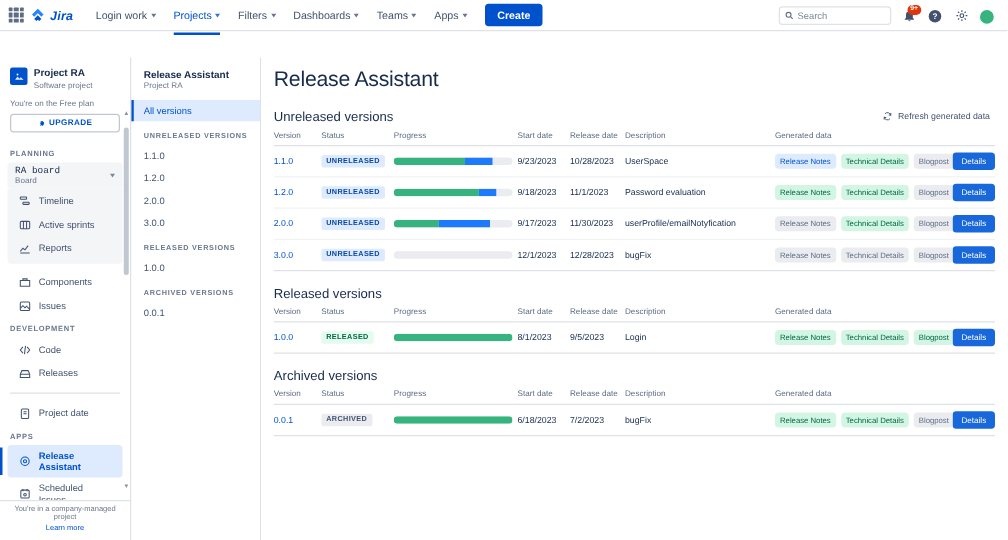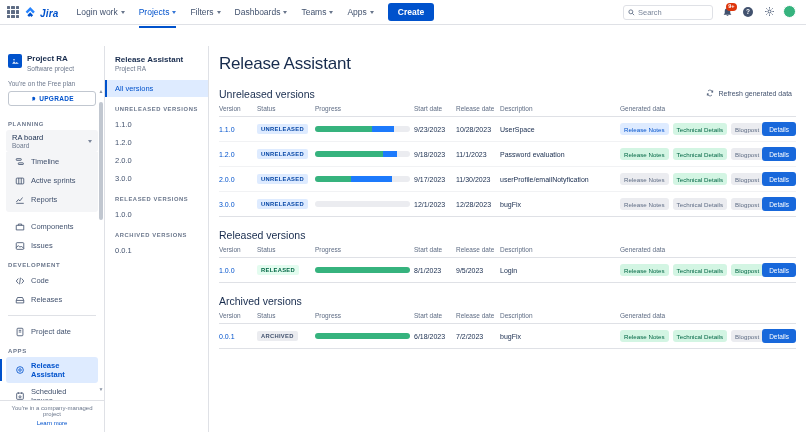--- a/index.html
+++ b/index.html
@@ -40,21 +40,21 @@
   .nav-item.active::after {
     content: ""; position: absolute; left: 6px; right: 6px; bottom: -6px;
     height: 2px; background: #0052cc;
   }
   .caret { width: 0; height: 0; border-left: 2.5px solid transparent; border-right: 2.5px solid transparent; border-top: 3px solid currentColor; opacity: .8; }
   .create-btn {
     background: #0052cc; color: #fff; font-size: 8.5px; font-weight: 600;
     padding: 4px 10px; border-radius: 3px; border: none; cursor: pointer;
     margin-left: 8px;
   }
-  .topnav-right { margin-left: auto; display: flex; align-items: flex-start; gap: 7px; padding-right: 4px; }
+  .topnav-right { margin-left: auto; display: flex; align-items: flex-end; gap: 7px; padding-right: 4px; }
   .searchbox {
     width: 90px; height: 15px; border: 1px solid #dfe1e6; border-radius: 3px;
     display: flex; align-items: center; gap: 3px; padding: 0 4px; background: #fff; cursor: text;
   }
   .searchbox .ph { font-size: 7.5px; color: #7a869a; }
   .icon-btn { width: 14px; height: 14px; position: relative; cursor: pointer; display:flex; align-items:center; justify-content:center; }
   .badge-dot {
     position: absolute; top: -2px; right: -3px; background: #de350b; color: #fff;
     font-size: 5.5px; line-height: 1; border-radius: 6px; padding: 1.5px 2.5px; font-weight: 700;
   }
@@ -86,21 +86,21 @@
   }
   .sec-label {
     font-size: 6px; font-weight: 700; color: #6b778c; letter-spacing: .6px;
     padding: 7px 8px 3px 8px; text-transform: uppercase;
   }
   .board-sel {
     margin: 0 6px; padding: 3px 6px; border-radius: 3px; background: #f4f5f7;
     display: flex; align-items: center; cursor: pointer;
   }
   .board-sel .txt { flex: 1; }
-  .board-sel .t1 { font-size: 7.5px; color: #172b4d; }
+  .board-sel .t1 { font-size: 7.5px; color: #172b4d; font-family: Liberation Mono, monospace; }
   .board-sel .t2 { font-size: 6.5px; color: #6b778c; }
   .side-group { background: #f4f5f7; margin: 0 6px; border-radius: 0 0 3px 3px; padding-bottom: 3px; }
   .side-item {
     display: flex; align-items: center; gap: 6px; padding: 4px 8px;
     font-size: 7.5px; color: #42526e; cursor: pointer; position: relative; border-radius: 3px;
   }
   .side-item.plain { margin: 0 6px; }
   .side-item.selected { background: #deebff; color: #0052cc; font-weight: 600; }
   .side-item.selected::before {
     content: ""; position: absolute; left: -6px; top: 2px; bottom: 2px; width: 2px; background: #0052cc;

